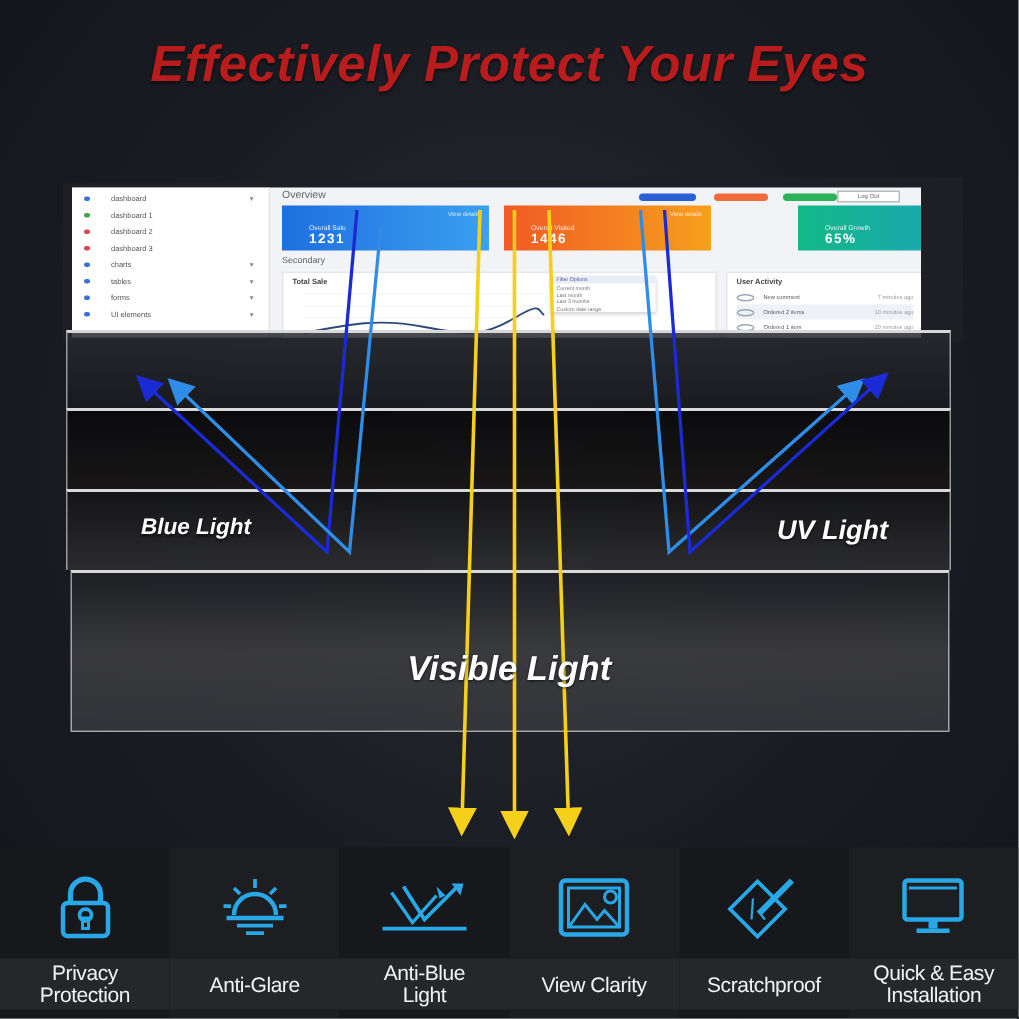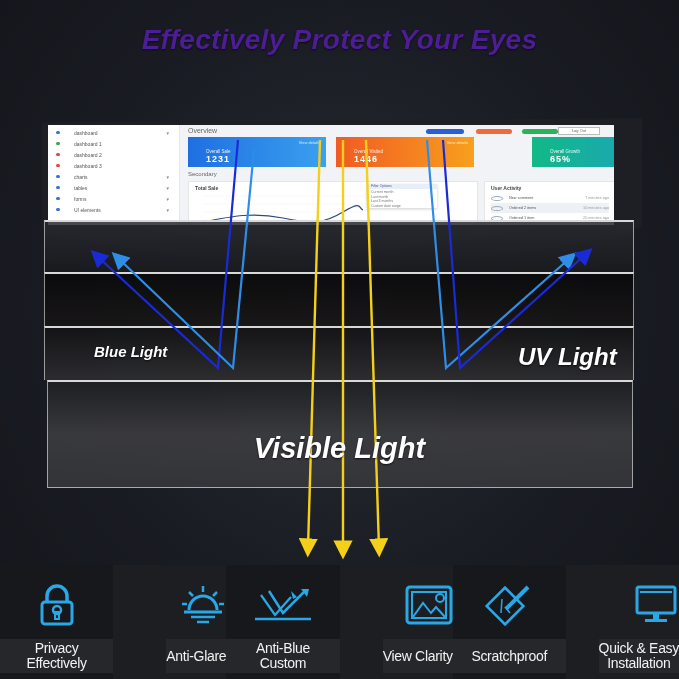--- a/index.html
+++ b/index.html
@@ -5,21 +5,21 @@
   * { box-sizing: border-box; margin: 0; padding: 0; }
   html, body { width: 679px; height: 679px; overflow: hidden; }
   body {
     font-family: "Liberation Sans", sans-serif;
     background: radial-gradient(ellipse at 50% 45%, #2a2d35 0%, #1a1c23 55%, #13151b 100%);
     position: relative;
     color: #fff;
   }
   .headline {
     position: absolute; left: 0; top: 24px; width: 679px; text-align: center;
-    font-size: 28px; font-weight: bold; font-style: italic; color: #4c1d95;
+    font-size: 34px; font-weight: bold; font-style: italic; color: #b91c1c;
     letter-spacing: 0.3px;
     text-shadow: 0 1px 2px rgba(0,0,0,0.6);
   }
   
   .screen {
     position: absolute; left: 42px; top: 118px; width: 600px; height: 110px;
     background: #1e1f24; border-radius: 2px;
     clip-path: polygon(0 4%, 100% 0, 100% 100%, 0 100%);
   }
   .screen-inner {
@@ -63,34 +63,34 @@
   .layer {
     position: absolute; border-top: 2px solid #d8d8d8;
     border-left: 1px solid rgba(255,255,255,.55); border-right: 1px solid rgba(255,255,255,.55);
   }
   .layer1 { left: 44px; top: 220px; width: 590px; height: 52px; background: linear-gradient(180deg, rgba(40,42,48,.85), rgba(25,26,30,.92)); }
   .layer2 { left: 44px; top: 272px; width: 590px; height: 54px; background: linear-gradient(180deg, rgba(10,10,12,.95), rgba(24,22,22,.95)); }
   .layer3 { left: 44px; top: 326px; width: 590px; height: 54px; background: linear-gradient(180deg, rgba(20,20,22,.95), rgba(45,45,48,.95)); }
   .layer4 { left: 47px; top: 380px; width: 586px; height: 108px; background: linear-gradient(180deg, rgba(30,31,35,.9), rgba(60,60,64,.9) 50%, rgba(55,56,60,.85)); border-bottom: 1px solid #aaa; }
   .light-label { position: absolute; font-weight: bold; font-style: italic; color: #fff; text-shadow: 0 1px 2px rgba(0,0,0,.7); }
   .lbl-blue { left: 94px; top: 343px; font-size: 15px; }
-  .lbl-uv { left: 518px; top: 343px; font-size: 24px; }
-  .lbl-visible { left: 0; width: 679px; text-align: center; top: 432px; font-size: 29px; }
+  .lbl-uv { left: 518px; top: 343px; font-size: 18px; }
+  .lbl-visible { left: 0; width: 679px; text-align: center; top: 432px; font-size: 23px; }
   svg.rays { position: absolute; left: 0; top: 0; width: 679px; height: 679px; pointer-events: none; }
   
   .features { position: absolute; left: 0; top: 565px; width: 679px; height: 114px; display: flex; }
   .feature { flex: 1; display: flex; flex-direction: column; }
   .feature .icon-area { height: 80px; display: flex; align-items: center; justify-content: center; }
   .feature .label-area {
     height: 34px; background: #26272b; display: flex; align-items: center; justify-content: center;
     text-align: center; font-size: 14px; line-height: 15px; color: #f2f2f2; letter-spacing: -0.3px;
     margin-top: -6px;
   }
   .f-dark { background: #17181c; }
-  .f-mid { background: #1d1e22; align-items: flex-end; }
+  .f-mid { background: #1d1e22; }
 </style>
 </head>
 <body>
 
 <div class="headline">Effectively Protect Your Eyes</div>
 
 <div class="screen"></div>
 <div class="screen-inner">
   <div class="sidebar">
     <div class="sb-item" style="margin-top:2px;">
@@ -234,21 +234,21 @@
       <svg width="40" height="42" viewBox="0 0 40 42">
         <path d="M10 18 V12 A10 10 0 0 1 30 12 V18" fill="none" stroke="#29a8e8" stroke-width="3.5"></path>
         <rect x="5" y="18" width="30" height="22" rx="3" fill="none" stroke="#29a8e8" stroke-width="3"></rect>
         <circle cx="20" cy="26" r="4" fill="none" stroke="#29a8e8" stroke-width="2.5"></circle>
         <rect x="18" y="28" width="4" height="7" fill="none" stroke="#29a8e8" stroke-width="2"></rect>
       </svg>
     </div>
     <div class="label-area">
         <div>
           <div>Privacy</div>
-          <div>Effectively</div>
+          <div>Protection</div>
         </div>
       </div>
   </div>
   <div class="feature f-mid">
     <div class="icon-area">
       <svg width="46" height="42" viewBox="0 0 46 42">
         <path d="M9 26 A14 14 0 0 1 37 26" fill="none" stroke="#29a8e8" stroke-width="3"></path>
         <line x1="4" y1="28" x2="42" y2="28" stroke="#29a8e8" stroke-width="3"></line>
         <line x1="11" y1="33" x2="35" y2="33" stroke="#29a8e8" stroke-width="2.5"></line>
         <line x1="17" y1="38" x2="29" y2="38" stroke="#29a8e8" stroke-width="2.5"></line>
@@ -273,21 +273,21 @@
         <line x1="2" y1="32" x2="58" y2="32" stroke="#29a8e8" stroke-width="2.5"></line>
         <polyline points="8,8 22,28 38,10" fill="none" stroke="#29a8e8" stroke-width="2.2"></polyline>
         <polyline points="16,4 30,26 52,4" fill="none" stroke="#29a8e8" stroke-width="2.5"></polyline>
         <path d="M38 4 L44 10 L40 12 Z" fill="#29a8e8"></path>
         <path d="M48 2 L56 2 L54 10 Z" fill="#29a8e8"></path>
       </svg>
     </div>
     <div class="label-area">
         <div>
           <div>Anti-Blue</div>
-          <div>Custom</div>
+          <div>Light</div>
         </div>
       </div>
   </div>
   <div class="feature f-mid">
     <div class="icon-area">
       <svg width="48" height="40" viewBox="0 0 48 40">
         <rect x="2" y="2" width="44" height="36" rx="3" fill="none" stroke="#29a8e8" stroke-width="3"></rect>
         <rect x="7" y="7" width="34" height="26" fill="none" stroke="#29a8e8" stroke-width="2"></rect>
         <polyline points="8,32 18,18 26,28 31,22 40,32" fill="none" stroke="#29a8e8" stroke-width="2"></polyline>
         <circle cx="35" cy="13" r="4" fill="none" stroke="#29a8e8" stroke-width="2"></circle>

